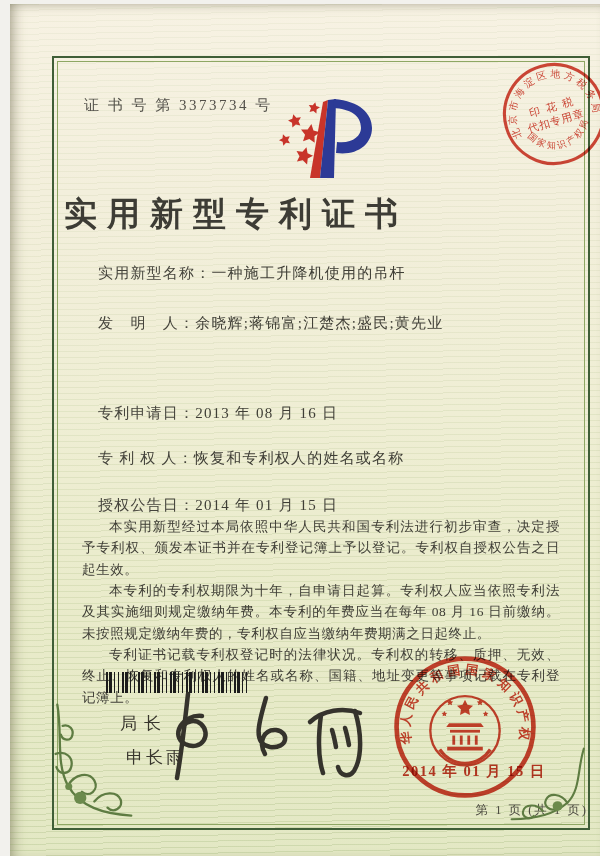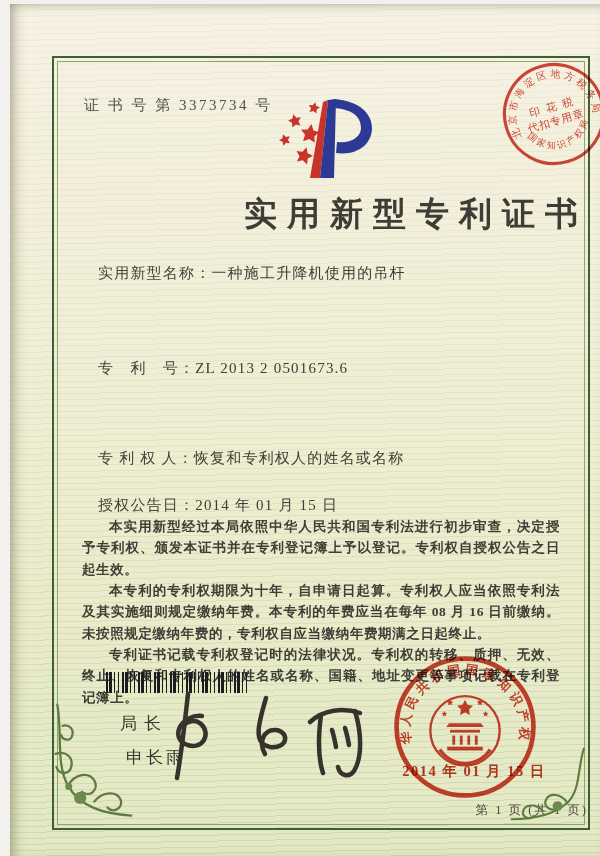--- a/index.html
+++ b/index.html
@@ -12,25 +12,25 @@
   .guilloche{position:absolute;left:0;top:0;right:0;bottom:0;
     background:repeating-linear-gradient(179deg,rgba(128,158,84,.22) 0 1px,rgba(0,0,0,0) 1px 6px);
     -webkit-mask-image:linear-gradient(180deg,rgba(0,0,0,.30) 0%,rgba(0,0,0,.45) 40%,rgba(0,0,0,.95) 100%);
     mask-image:linear-gradient(180deg,rgba(0,0,0,.30) 0%,rgba(0,0,0,.45) 40%,rgba(0,0,0,.95) 100%);}
   
   .frame{position:absolute;left:42px;top:52px;width:534px;height:770px;border:2px solid #3f5e37;}
   .frame-inner{position:absolute;inset:3px;border:1px solid #8ea763;pointer-events:none;}
   .abs{position:absolute;}
   .cert-no{left:30px;top:38px;font-size:15px;color:#53514a;letter-spacing:2.5px;}
   .logo{left:222px;top:28px;width:112px;height:102px;}
-  .title{left:0;right:0;top:134px;text-align:right;font-size:33px;font-weight:bold;color:#3d3c35;letter-spacing:10px;text-indent:10px;margin-left:12px;}
+  .title{left:0;right:0;top:134px;text-align:left;font-size:33px;font-weight:bold;color:#3d3c35;letter-spacing:10px;text-indent:10px;}
   .frow{left:32px;font-size:15px;color:#43423a;letter-spacing:1.2px;white-space:nowrap;}
   .frow .flabel{color:#45443c;margin-left:12px;}
   .frow .fvalue{color:#3f3e36;margin-top:13px;}
-  .paras{left:28px;top:458px;width:478px;font-size:13.5px;line-height:1.58;color:#3f3e36;text-align:justify;font-weight:bold;}
+  .paras{left:28px;top:458px;width:478px;font-size:13.5px;line-height:1.58;color:#3f3e36;text-align:justify;}
   .paras p{margin:0;text-indent:2em;letter-spacing:.6px;}
   .barcode{left:52px;top:614px;width:142px;height:21px;
     background:repeating-linear-gradient(90deg,#1c1c1c 0 2px,rgba(0,0,0,0) 2px 3px,#1c1c1c 3px 6px,rgba(0,0,0,0) 6px 8px,#1c1c1c 8px 9px,rgba(0,0,0,0) 9px 12px,#1c1c1c 12px 13px,rgba(0,0,0,0) 13px 16px);}
   .role{left:66px;top:654px;font-size:17px;letter-spacing:7px;color:#38362d;font-family:"Liberation Sans","DejaVu Sans",sans-serif;text-align:center;}
   .rname{left:72px;top:688px;font-size:17px;letter-spacing:3px;color:#38362d;font-family:"Liberation Sans","DejaVu Sans",sans-serif;}
   .sig{left:100px;top:628px;width:250px;height:100px;}
   .seal{left:336px;top:594px;width:150px;height:150px;mix-blend-mode:multiply;opacity:.95;}
   .seal-date{left:330px;top:704px;width:180px;text-align:center;color:#c43a28;font-size:14.5px;font-weight:bold;letter-spacing:1.5px;mix-blend-mode:multiply;}
   .footer{left:0;right:0;top:744px;text-align:right;font-size:12.5px;color:#4a493f;letter-spacing:2px;}
   .tax-stamp{position:absolute;left:490px;top:56px;width:108px;height:108px;transform:rotate(-16deg);mix-blend-mode:multiply;opacity:.92;}
@@ -62,22 +62,25 @@
           <path transform="translate(9,54) scale(6) rotate(-20)" d="M0,-1 L0.294,-0.405 L0.951,-0.309 L0.476,0.155 L0.588,0.809 L0,0.5 L-0.588,0.809 L-0.476,0.155 L-0.951,-0.309 L-0.294,-0.405 Z"></path>
           <path transform="translate(28,70) scale(9) rotate(16)" d="M0,-1 L0.294,-0.405 L0.951,-0.309 L0.476,0.155 L0.588,0.809 L0,0.5 L-0.588,0.809 L-0.476,0.155 L-0.951,-0.309 L-0.294,-0.405 Z"></path>
         </g>
       </svg>
 
       <div class="abs title">实用新型专利证书</div>
 
       <div class="abs frow" style="top:206px">
         <span class="flabel">实用新型名称：</span><span class="fvalue">一种施工升降机使用的吊杆</span>
       </div>
-      <div class="abs frow" style="top:301px">
-        <span class="flabel">专　利　号：</span><span class="fvalue">ZL 2013 2 0501673.6</span>
+      <div class="abs frow" style="top:256px">
+        <span class="flabel">发　明　人：</span><span class="fvalue">余晓辉;蒋锦富;江楚杰;盛民;黄先业</span>
+      </div>
+      <div class="abs frow" style="top:346px">
+        <span class="flabel">专利申请日：</span><span class="fvalue">2013 年 08 月 16 日</span>
       </div>
       <div class="abs frow" style="top:391px">
         <span class="flabel">专 利 权 人：</span><span class="fvalue">恢复和专利权人的姓名或名称</span>
       </div>
       <div class="abs frow" style="top:438px">
         <span class="flabel">授权公告日：</span><span class="fvalue">2014 年 01 月 15 日</span>
       </div>
 
       <div class="abs paras">
         <p>本实用新型经过本局依照中华人民共和国专利法进行初步审查，决定授予专利权、颁发本证书并在专利登记簿上予以登记。专利权自授权公告之日起生效。</p>

